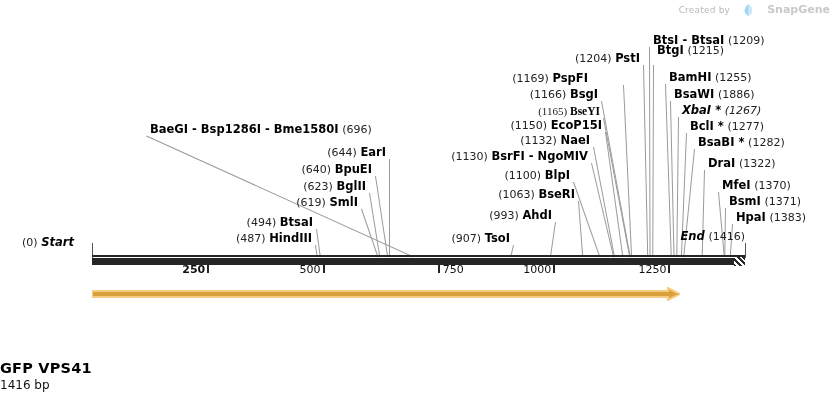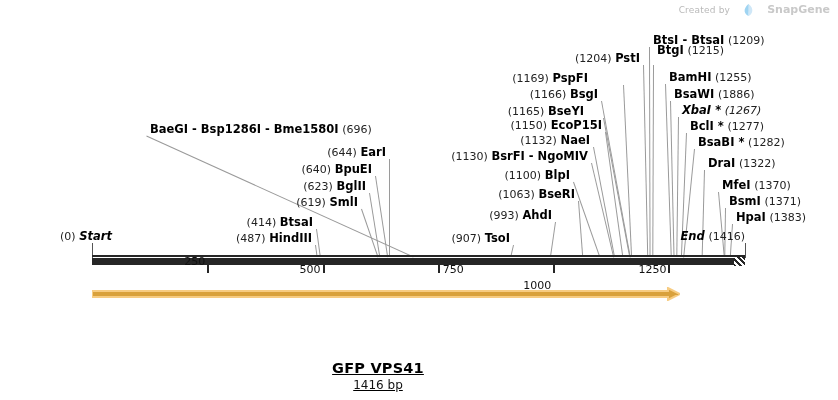--- a/index.html
+++ b/index.html
@@ -53,21 +53,21 @@
   .enddash{position:absolute;height:9px;width:11px;
     background:
       repeating-linear-gradient(45deg,#262626 0 2px,#ffffff 2px 4px);
   }
 
   
   .orf{position:absolute;}
   .orf svg{display:block;}
 
   
-  .footer{position:absolute;width:756px;text-align:center;text-decoration:underline;}
+  .footer{position:absolute;width:756px;text-align:left;}
   .title{font-size:14.5px;font-weight:bold;color:#000;letter-spacing:.2px;}
   .bp{font-size:12px;color:#111;margin-top:2px;}
 </style>
 </head>
 <body>
 
 <div id="map">
 
   <div class="credit">
     <span>Created by</span>
@@ -112,30 +112,30 @@
       <div class="leader" style="left: 732px; top: 224px; height: 33.0745px; background: rgb(154, 154, 154); transform: rotate(3.84557deg); transform-origin: center top;"></div>
       <div class="leader" style="left: 92px; top: 243px; height: 15px; background: rgb(85, 85, 85);"></div>
       <div class="leader" style="left: 745px; top: 243px; height: 15px; background: rgb(85, 85, 85);"></div>
     </div>
   <div id="labels">
       <div class="lbl" style="left: 150px; top: 123px;"><span class="enz">BaeGI</span><span class="sep"> - </span><span class="enz">Bsp1286I</span><span class="sep"> - </span><span class="enz">Bme1580I</span> <span class="pos">(696)</span></div>
       <div class="lbl" style="left: 386px; top: 146px; transform: translateX(-100%);"><span class="pos">(644)</span> <span class="enz">EarI</span></div>
       <div class="lbl" style="left: 372px; top: 163px; transform: translateX(-100%);"><span class="pos">(640)</span> <span class="enz">BpuEI</span></div>
       <div class="lbl" style="left: 366px; top: 180px; transform: translateX(-100%);"><span class="pos">(623)</span> <span class="enz">BglII</span></div>
       <div class="lbl" style="left: 358px; top: 196px; transform: translateX(-100%);"><span class="pos">(619)</span> <span class="enz">SmlI</span></div>
-      <div class="lbl" style="left: 313px; top: 216px; transform: translateX(-100%);"><span class="pos">(414)</span> <span class="enz">BtsaI</span></div>
+      <div class="lbl" style="left: 313px; top: 216px; transform: translateX(-100%);"><span class="pos">(494)</span> <span class="enz">BtsaI</span></div>
       <div class="lbl" style="left: 312px; top: 232px; transform: translateX(-100%); text-align: right;"><span class="pos">(487)</span> <span class="enz">HindIII</span></div>
       <div class="lbl" style="left: 510px; top: 232px; transform: translateX(-100%);"><span class="pos">(907)</span> <span class="enz">TsoI</span></div>
       <div class="lbl" style="left: 552px; top: 209px; transform: translateX(-100%);"><span class="pos">(993)</span> <span class="enz">AhdI</span></div>
       <div class="lbl" style="left: 575px; top: 188px; transform: translateX(-100%);"><span class="pos">(1063)</span> <span class="enz">BseRI</span></div>
       <div class="lbl" style="left: 570px; top: 169px; transform: translateX(-100%);"><span class="pos">(1100)</span> <span class="enz">BlpI</span></div>
       <div class="lbl" style="left: 588px; top: 150px; transform: translateX(-100%);"><span class="pos">(1130)</span> <span class="enz">BsrFI</span><span class="sep"> - </span><span class="enz">NgoMIV</span></div>
       <div class="lbl" style="left: 590px; top: 134px; transform: translateX(-100%);"><span class="pos">(1132)</span> <span class="enz">NaeI</span></div>
       <div class="lbl" style="left: 602px; top: 119px; transform: translateX(-100%);"><span class="pos">(1150)</span> <span class="enz">EcoP15I</span></div>
-      <div class="lbl" style="left: 584px; top: 105px; transform: translateX(-100%);"><span class="pos">(1165)</span> <span class="enz">BseYI</span></div>
+      <div class="lbl" style="left: 600px; top: 105px; transform: translateX(-100%); font-family: Liberation Serif, serif;"><span class="pos">(1165)</span> <span class="enz">BseYI</span></div>
       <div class="lbl" style="left: 598px; top: 88px; transform: translateX(-100%);"><span class="pos">(1166)</span> <span class="enz">BsgI</span></div>
       <div class="lbl" style="left: 588px; top: 72px; transform: translateX(-100%);"><span class="pos">(1169)</span> <span class="enz">PspFI</span></div>
       <div class="lbl" style="left: 640px; top: 52px; transform: translateX(-100%);"><span class="pos">(1204)</span> <span class="enz">PstI</span></div>
       <div class="lbl" style="left: 653px; top: 34px;"><span class="enz">BtsI</span><span class="sep"> - </span><span class="enz">BtsaI</span> <span class="pos">(1209)</span></div>
       <div class="lbl" style="left: 657px; top: 44px;"><span class="enz">BtgI</span> <span class="pos">(1215)</span></div>
       <div class="lbl" style="left: 669px; top: 71px;"><span class="enz">BamHI</span> <span class="pos">(1255)</span></div>
       <div class="lbl" style="left: 674px; top: 88px;"><span class="enz">BsaWI</span> <span class="pos">(1886)</span></div>
       <div class="lbl" style="left: 682px; top: 104px; font-style: italic;"><span class="enz">XbaI *</span> <span class="pos">(1267)</span></div>
       <div class="lbl" style="left: 690px; top: 120px;"><span class="enz">BclI *</span> <span class="pos">(1277)</span></div>
       <div class="lbl" style="left: 698px; top: 136px;"><span class="enz">BsaBI *</span> <span class="pos">(1282)</span></div>
@@ -144,39 +144,39 @@
       <div class="lbl" style="left: 729px; top: 195px;"><span class="enz">BsmI</span> <span class="pos">(1371)</span></div>
       <div class="lbl" style="left: 736px; top: 211px;"><span class="enz">HpaI</span> <span class="pos">(1383)</span></div>
     </div>
   <div id="backbone">
       <div class="seqline" style="left: 92px; top: 258px; width: 653px; height: 7px; background: rgb(38, 38, 38);"></div>
       <div class="seqline" style="left: 92px; top: 255px; width: 653px; height: 2px; background: rgb(38, 38, 38);"></div>
       <div class="enddash" style="left: 734px; top: 257px;"></div>
     </div>
   <div id="ruler">
       <div class="ruler-tick" style="left: 207.29px; top: 265px; height: 8px; background: rgb(38, 38, 38);"></div>
-      <div class="ruler-num" style="left: 205.29px; top: 255px;">250</div>
+      <div class="ruler-num" style="left: 205.29px; top: 263px; font-weight: bold;">250</div>
       <div class="ruler-tick" style="left: 322.579px; top: 265px; height: 8px; background: rgb(38, 38, 38);"></div>
       <div class="ruler-num" style="left: 320.579px; top: 263px;">500</div>
       <div class="ruler-tick" style="left: 437.869px; top: 265px; height: 8px; background: rgb(38, 38, 38);"></div>
       <div class="ruler-num" style="left: 435.869px; top: 263px; margin-left: 28px;">750</div>
       <div class="ruler-tick" style="left: 553.158px; top: 265px; height: 8px; background: rgb(38, 38, 38);"></div>
-      <div class="ruler-num" style="left: 551.158px; top: 263px; margin-top: 16px;">1000</div>
+      <div class="ruler-num" style="left: 551.158px; top: 263px;">1000</div>
       <div class="ruler-tick" style="left: 668.448px; top: 265px; height: 8px; background: rgb(38, 38, 38);"></div>
       <div class="ruler-num" style="left: 666.448px; top: 263px;">1250</div>
     </div>
   <div id="orf">
       <div class="orf" style="left: 92px; top: 287px; width: 587.977px; height: 14px;">
         <svg width="587.9766949152543" height="14" viewBox="0 0 587.9766949152543 14">
     <path d="M0 4 H575.9766949152543 V1 L587.9766949152543 7 L575.9766949152543 13 V10 H0 Z" fill="#d9a13c" stroke="#f7cc82" stroke-width="2"></path>
   </svg>
       </div>
     </div>
 
-  <div class="lbl ital" id="startLbl" style="left: 22px; top: 230px; margin-left: 38px;">
+  <div class="lbl ital" id="startLbl" style="left: 22px; top: 236px;">
     <span class="pos">(0)</span>
     <span class="enz">Start</span>
   </div>
   <div class="lbl ital" id="endLbl" style="left: 745px; top: 230px; transform: translateX(-100%);">
     <span class="enz">End</span>
     <span class="pos">(1416)</span>
   </div>
 
   <div class="footer" style="top:360px;">
     <div class="title">GFP VPS41</div>

